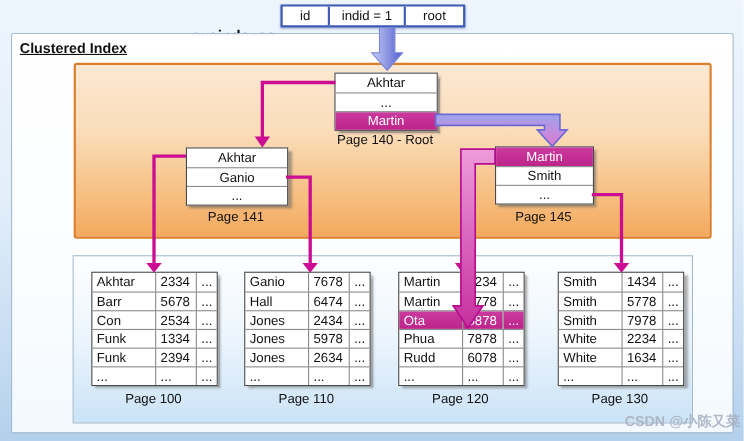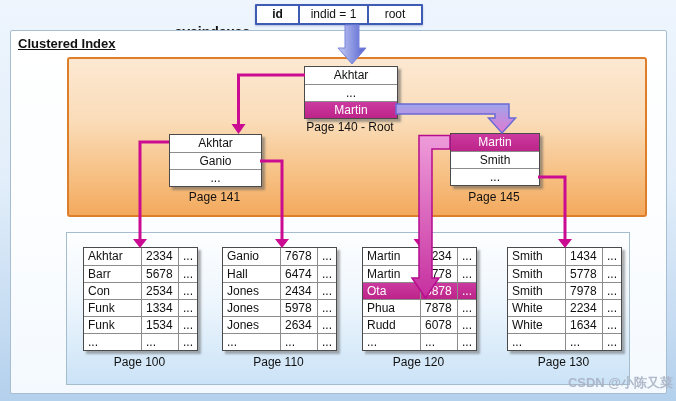--- a/index.html
+++ b/index.html
@@ -11,21 +11,21 @@
   .abs{position:absolute;}
   
   .outer{left:10px;top:30px;width:655px;height:362px;
     background:linear-gradient(180deg,#ffffff 0%,#fbfdff 60%,#f3f9fe 100%);
     border:1px solid #a7bed2;border-radius:2px;}
   .ci-title{left:18px;top:36px;font-size:13px;font-weight:bold;text-decoration:underline;}
   
   .sys-label{left:156px;top:6px;width:94px;text-align:right;font-size:14px;font-weight:bold;margin-top:18px;}
   .sys-table{left:255px;top:4px;display:flex;background:#fff;border:2px solid #3f5cb5;border-radius:1px;box-shadow:0 1px 2px rgba(60,80,160,.35);}
   .sys-cell{height:17px;line-height:17px;font-size:12px;text-align:center;border-left:2px solid #3f5cb5;}
-  .sys-cell:first-child{border-left:none;font-weight:bold;}
+  .sys-cell:first-child{border-left:none;}
   .w-id{width:41px}.w-indid{width:67px}.w-root{width:52px}
   
   .orange{left:67px;top:57px;width:576px;height:156px;border:2px solid #dd7f2a;border-radius:3px;
     background:linear-gradient(180deg,#fce8d2 0%,#fadcb8 40%,#f6bd7e 78%,#f3a95d 100%);}
   
   .node{background:#fff;border:1px solid #4a4a4a;box-shadow:3px 3px 2px rgba(95,95,95,.55);}
   .nrow{height:17px;line-height:17px;font-size:12px;text-align:center;border-top:1px solid #8c8c8c;box-sizing:border-box;}
   .nrow:first-child{border-top:none;}
   .hl{background:linear-gradient(180deg,#cb3aa0 0%,#bd2489 100%);color:#fff;}
   .nlabel{font-size:12px;text-align:center;color:#111;}
@@ -87,21 +87,21 @@
   <div class="lc">Barr</div>
     <div class="lc">5678</div>
     <div class="lc">...</div>
   <div class="lc">Con</div>
     <div class="lc">2534</div>
     <div class="lc">...</div>
   <div class="lc">Funk</div>
     <div class="lc">1334</div>
     <div class="lc">...</div>
   <div class="lc">Funk</div>
-    <div class="lc">1534</div>
+    <div class="lc">2394</div>
     <div class="lc">...</div>
   <div class="lc">...</div>
     <div class="lc">...</div>
     <div class="lc">...</div>
 </div>
 <div class="abs plabel" style="left:83px">Page 100</div>
 
 <div class="lt" style="left:222px">
   <div class="lc">Ganio</div>
     <div class="lc">7678</div>

